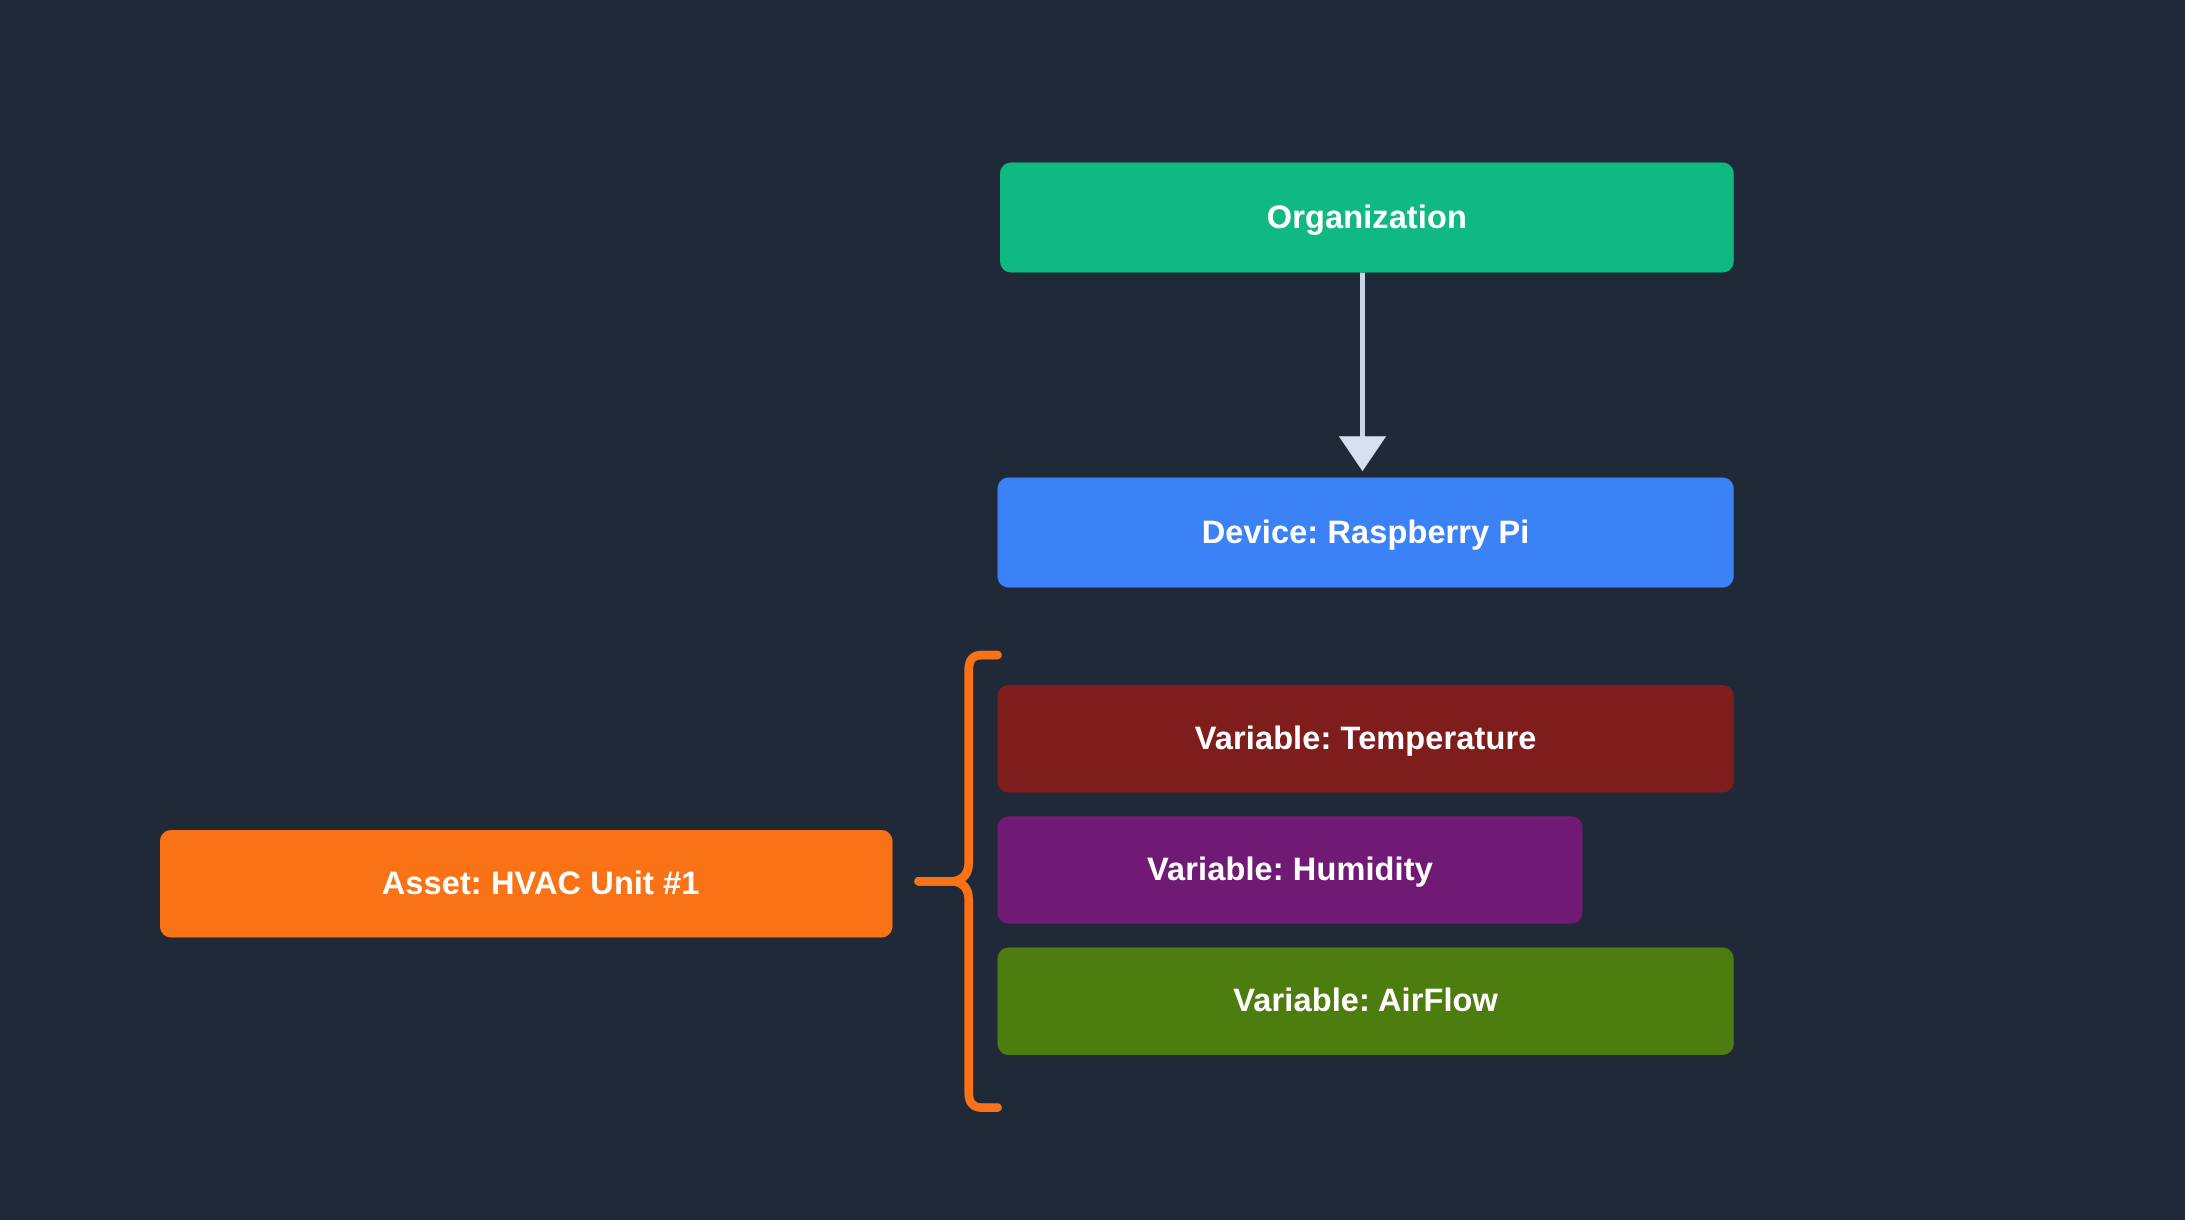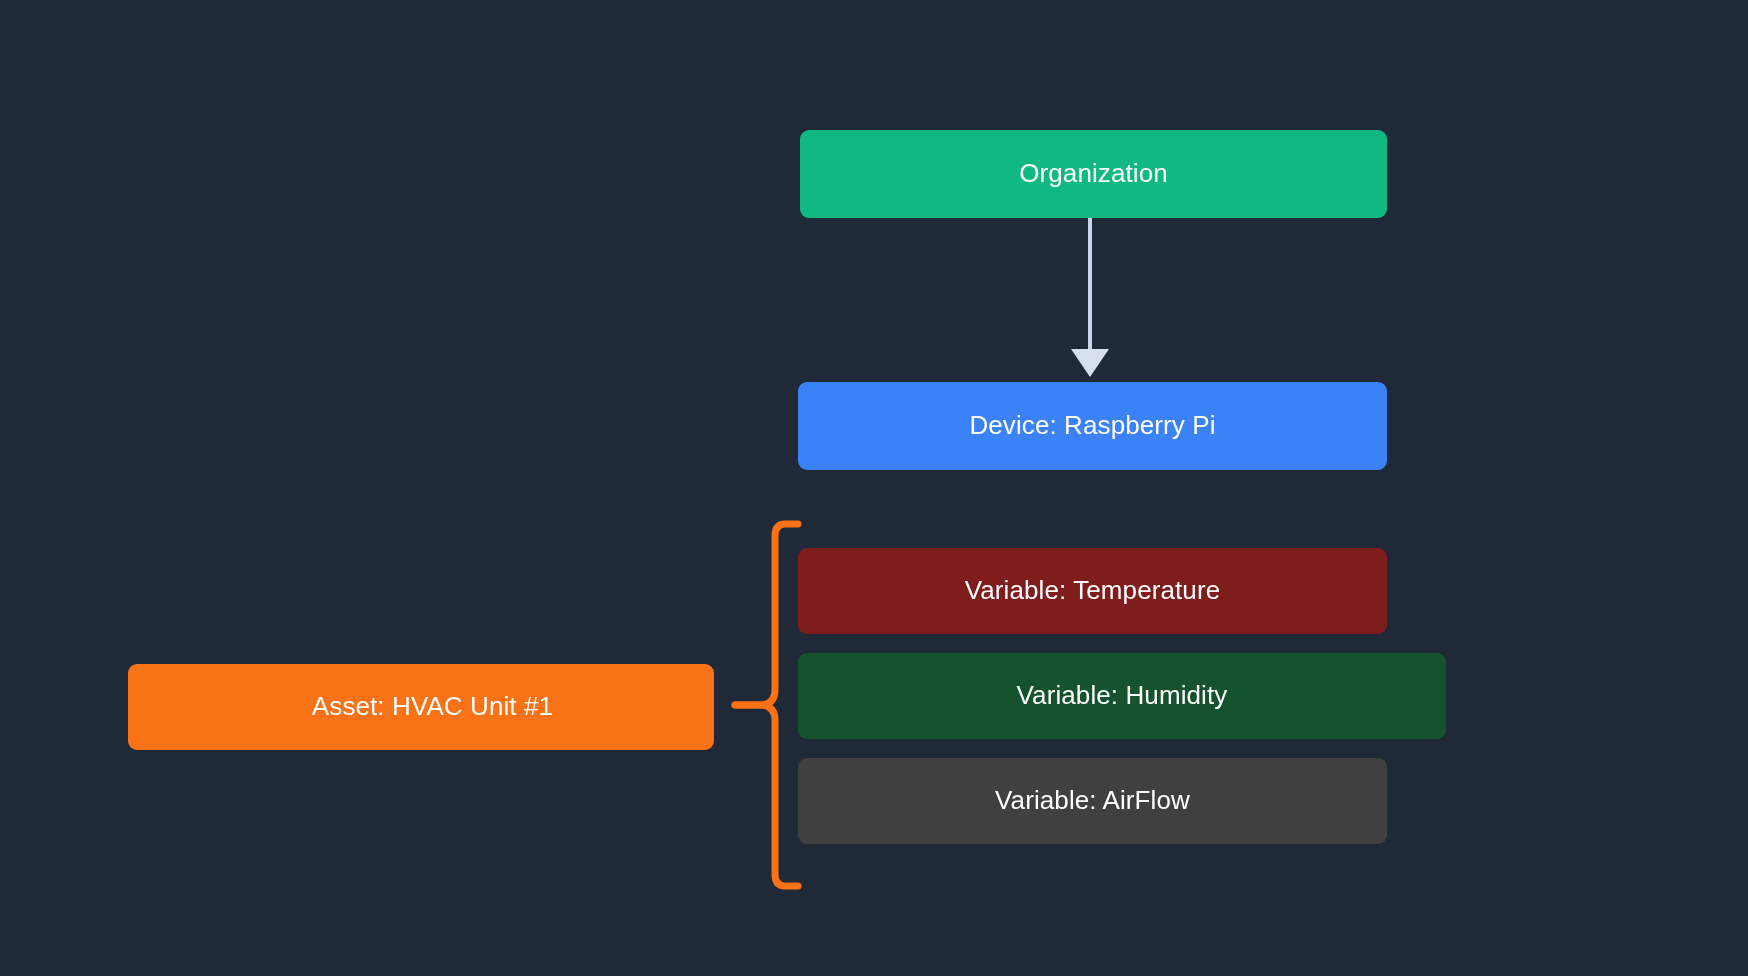--- a/index.html
+++ b/index.html
@@ -20,21 +20,21 @@
   }
   .node {
     position: absolute;
     box-sizing: border-box;
     display: flex;
     align-items: center;
     justify-content: center;
     border-radius: 9px;
     color: #ffffff;
     font-size: 26px;
-    font-weight: normal;
+    font-weight: bold;
     letter-spacing: 0.1px;
     text-align: center;
     line-height: 1.2;
     user-select: none;
   }
   
   #node-organization {
     left: 800px;
     top: 130px;
     width: 587px;
@@ -63,30 +63,30 @@
   #node-var-temperature {
     left: 798px;
     top: 548px;
     width: 589px;
     height: 86px;
     background: #7f1d1d;
   }
   #node-var-humidity {
     left: 798px;
     top: 653px;
-    width: 648px;
+    width: 468px;
     height: 86px;
-    background: #14532d;
+    background: #701a75;
   }
   #node-var-airflow {
     left: 798px;
     top: 758px;
     width: 589px;
     height: 86px;
-    background: #404040;
+    background: #4d7c0f;
   }
   
   #connectors {
     position: absolute;
     left: 0;
     top: 0;
     width: 1748px;
     height: 976px;
     pointer-events: none;
   }

